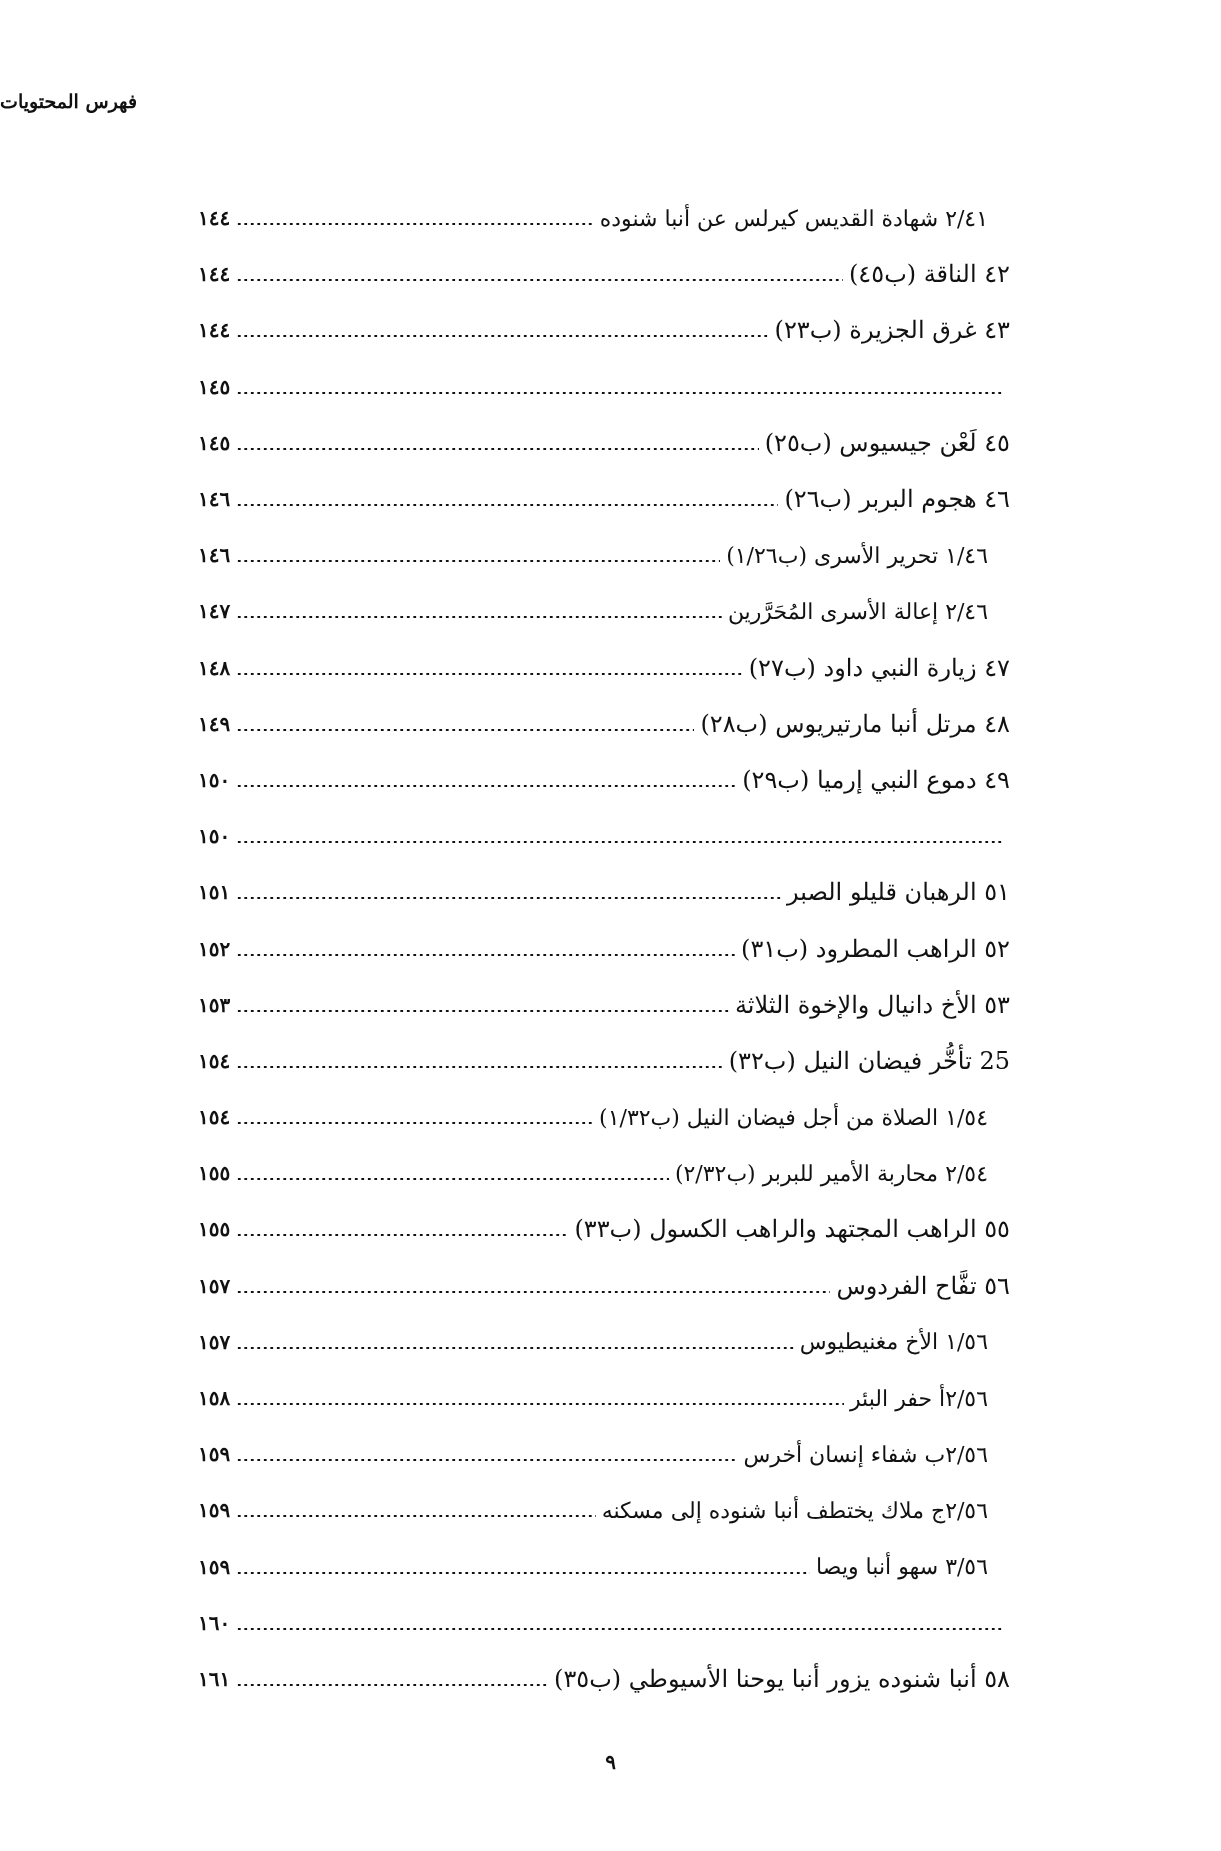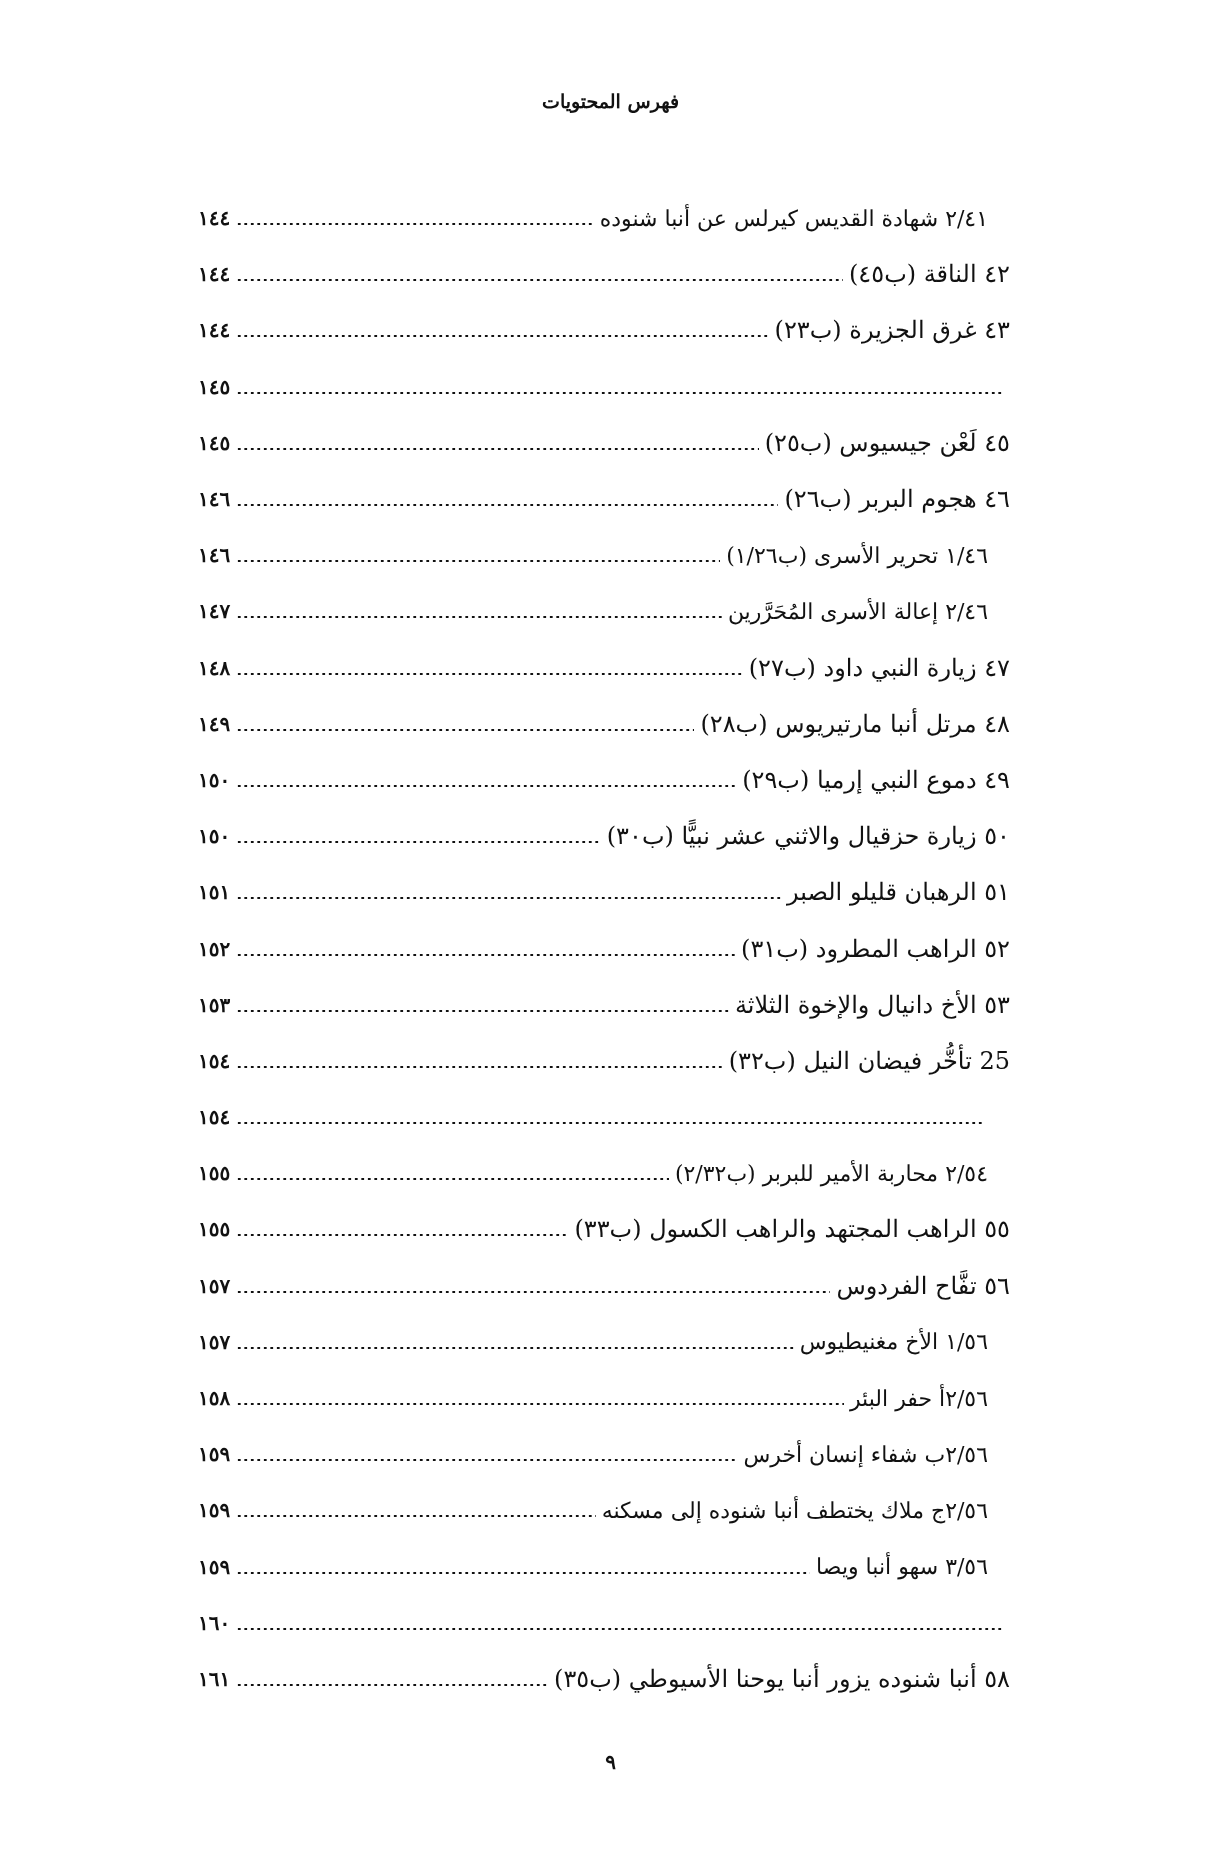--- a/index.html
+++ b/index.html
@@ -1,18 +1,18 @@
 <!DOCTYPE html>
 <html><head>
 <meta charset="utf-8">
 <style>
   html, body { margin: 0; padding: 0; background: #ffffff; }
   body { width: 1221px; height: 1851px; position: relative; overflow: hidden;
          font-family: "DejaVu Serif", serif; color: #111; }
-  .running-head { position: absolute; top: 90px; left: 0; width: 1221px; text-align: center;
+  .running-head { position: absolute; top: 90px; left: 0; width: 1221px; text-align: left;
                   font-size: 19px; font-weight: bold; direction: rtl; }
   .toc { position: absolute; top: 190px; left: 198px; width: 812px; direction: rtl; }
   .toc-row { position: relative; height: 56.2px; display: flex; align-items: center;
              direction: rtl; font-size: 24px; }
   .toc-row.sub { font-size: 22px; padding-right: 22px; }
   .toc-row .title { white-space: nowrap; flex: 0 0 auto; }
   .toc-row .leader { flex: 1 1 auto; overflow: hidden; white-space: nowrap; margin: 0 6px;
                      height: 6px; align-self: center; margin-top: 12px;
                      background-image: radial-gradient(circle, #111 1.1px, transparent 1.5px);
                      background-size: 6.5px 6px; background-repeat: repeat-x; background-position: left center; }
@@ -74,21 +74,20 @@
       <span class="title">٤٨ مرتل أنبا مارتيريوس (ب٢٨)</span>
       <span class="leader"></span>
       <span class="page">١٤٩</span>
     </div>
     <div class="toc-row">
       <span class="title">٤٩ دموع النبي إرميا (ب٢٩)</span>
       <span class="leader"></span>
       <span class="page">١٥٠</span>
     </div>
     <div class="toc-row">
-      <span class="title">٥٠ زيارة حزقيال والاثني عشر نبيًّا (ب٣٠)</span>
       <span class="leader"></span>
       <span class="page">١٥٠</span>
     </div>
     <div class="toc-row">
       <span class="title">٥١ الرهبان قليلو الصبر</span>
       <span class="leader"></span>
       <span class="page">١٥١</span>
     </div>
     <div class="toc-row">
       <span class="title">٥٢ الراهب المطرود (ب٣١)</span>
@@ -99,20 +98,21 @@
       <span class="title">٥٣ الأخ دانيال والإخوة الثلاثة</span>
       <span class="leader"></span>
       <span class="page">١٥٣</span>
     </div>
     <div class="toc-row">
       <span class="title">25 تأخُّر فيضان النيل (ب٣٢)</span>
       <span class="leader"></span>
       <span class="page">١٥٤</span>
     </div>
     <div class="toc-row sub">
+      <span class="title">١/٥٤ الصلاة من أجل فيضان النيل (ب١/٣٢)</span>
       <span class="leader"></span>
       <span class="page">١٥٤</span>
     </div>
     <div class="toc-row sub">
       <span class="title">٢/٥٤ محاربة الأمير للبربر (ب٢/٣٢)</span>
       <span class="leader"></span>
       <span class="page">١٥٥</span>
     </div>
     <div class="toc-row">
       <span class="title">٥٥ الراهب المجتهد والراهب الكسول (ب٣٣)</span>

